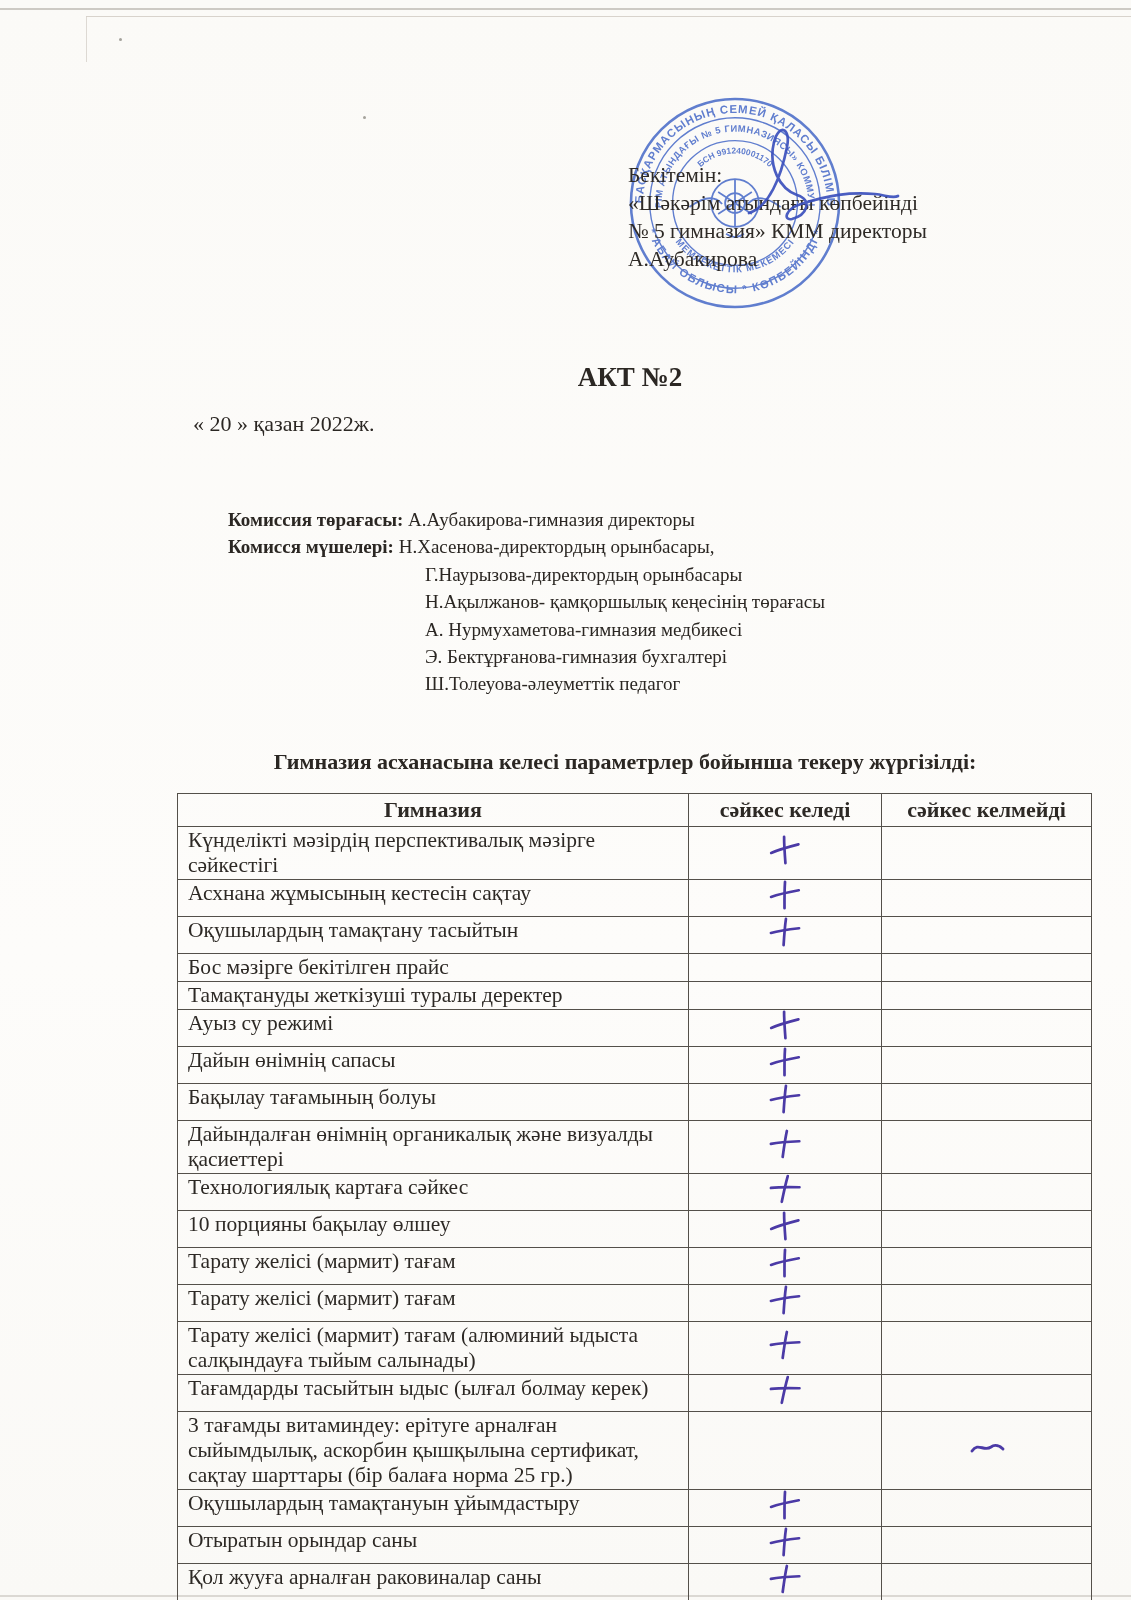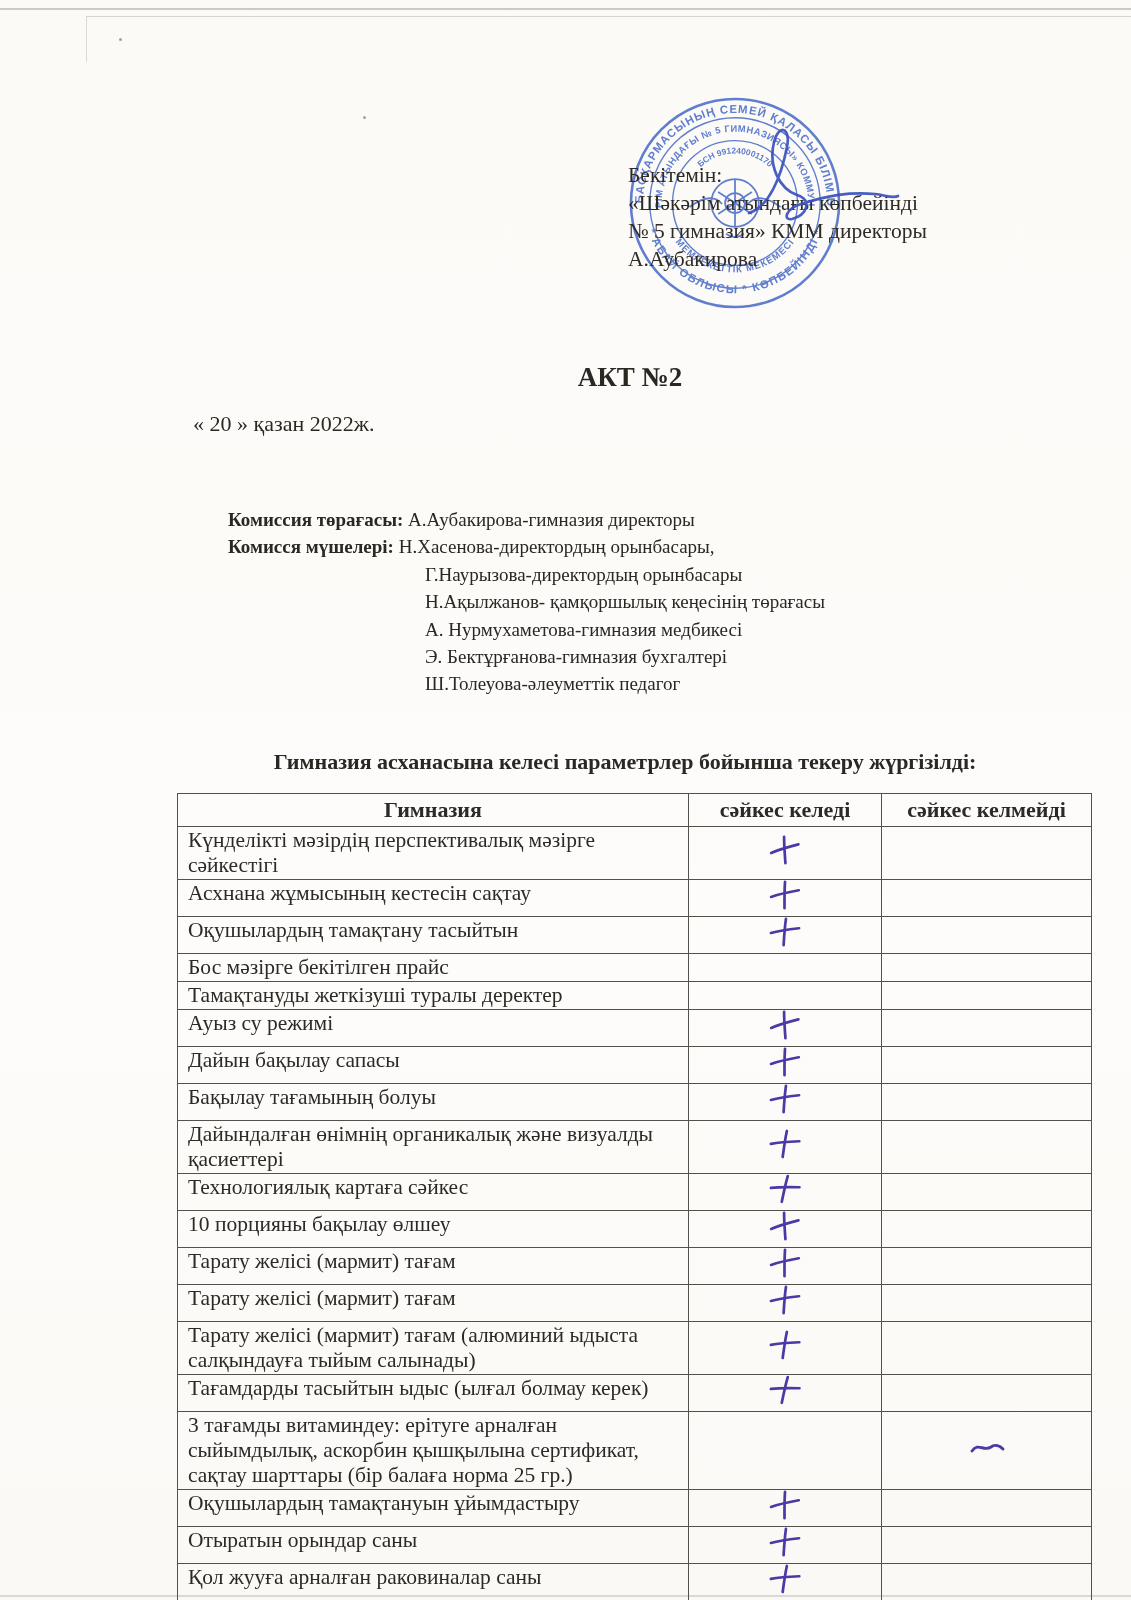--- a/index.html
+++ b/index.html
@@ -187,21 +187,21 @@
         <tr>
           <td class="label">Ауыз су режимі</td>
           <td class="mark-cell"><span class="ink-mark" style="transform:rotate(-8deg)">
      <svg width="34" height="30" viewBox="0 0 36 32">
        <path d="M3 17 C 12 14.5, 24 13, 33 12"></path>
        <path d="M19 2 C 18 9, 17 22, 16.5 30"></path>
      </svg></span></td>
           <td class="mark-cell"></td>
         </tr>
         <tr>
-          <td class="label">Дайын бақылау сапасы</td>
+          <td class="label">Дайын өнімнің сапасы</td>
           <td class="mark-cell"><span class="ink-mark" style="transform:rotate(-4deg)">
      <svg width="34" height="30" viewBox="0 0 36 32">
        <path d="M3 17 C 12 14.5, 24 13, 33 12"></path>
        <path d="M19 2 C 18 9, 17 22, 16.5 30"></path>
      </svg></span></td>
           <td class="mark-cell"></td>
         </tr>
         <tr>
           <td class="label">Бақылау тағамының болуы</td>
           <td class="mark-cell"><span class="ink-mark" style="transform:rotate(0deg)">

